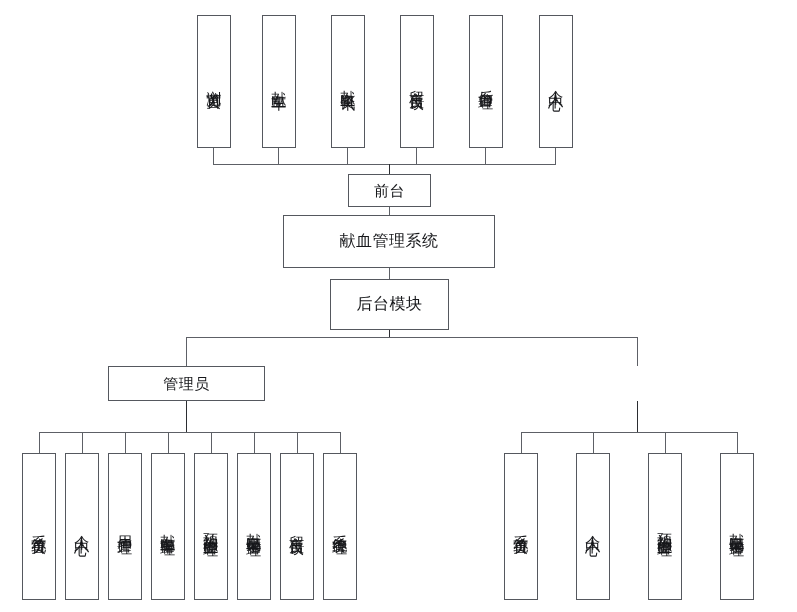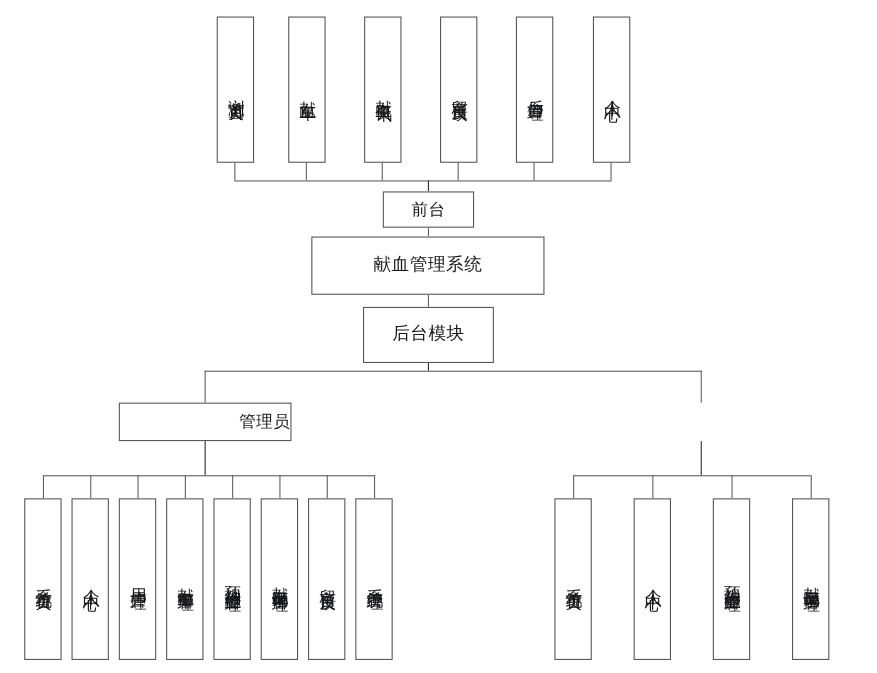--- a/index.html
+++ b/index.html
@@ -106,21 +106,21 @@
 
   <div class="node horiz" style="left:330px; top:279px; width:119px; height:51px; font-size:16px;">
     <span class="cap">后台模块</span>
   </div>
 
   <div class="ln v dark" style="left:389px; top:330px; height:7px;"></div>
   <div class="ln h" style="left:186px; top:337px; width:452px;"></div>
   <div class="ln v" style="left:186px; top:337px; height:29px;"></div>
   <div class="ln v" style="left:637px; top:337px; height:29px;"></div>
 
-  <div class="node horiz" style="left:108px; top:366px; width:157px; height:35px;justify-content:flex-end;">
+  <div class="node horiz" style="left:108px; top:366px; width:157px; height:35px;">
     <span class="cap">管理员</span>
   </div>
 
   <div class="ln v dark" style="left:186px; top:401px; height:31px;"></div>
   <div class="ln h" style="left:39px; top:432px; width:302px;"></div>
 
   <div class="ln v" style="left:39px;  top:432px; height:21px;"></div>
   <div class="ln v" style="left:82px;  top:432px; height:21px;"></div>
   <div class="ln v" style="left:125px; top:432px; height:21px;"></div>
   <div class="ln v" style="left:168px; top:432px; height:21px;"></div>

